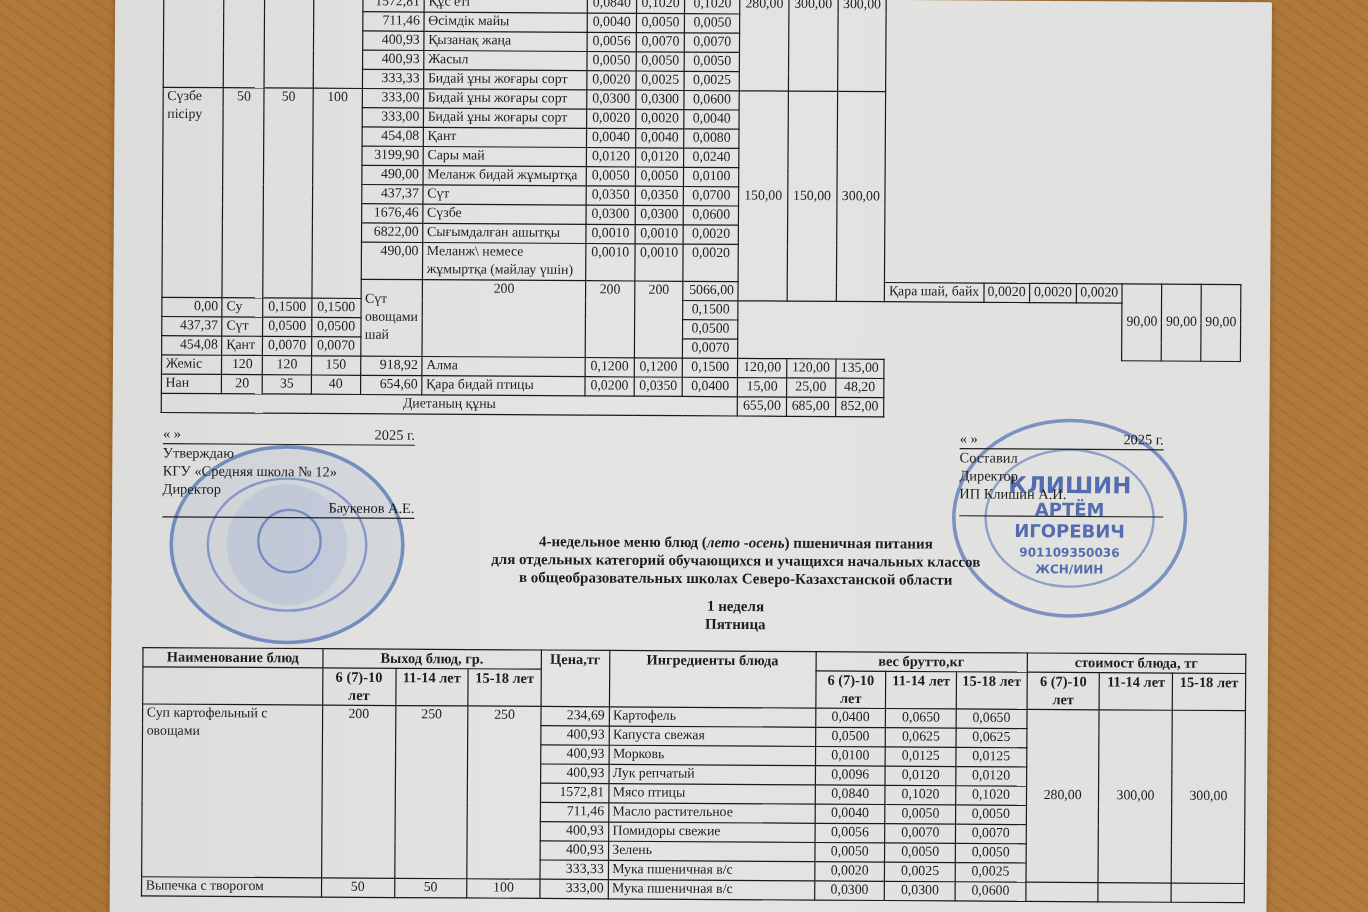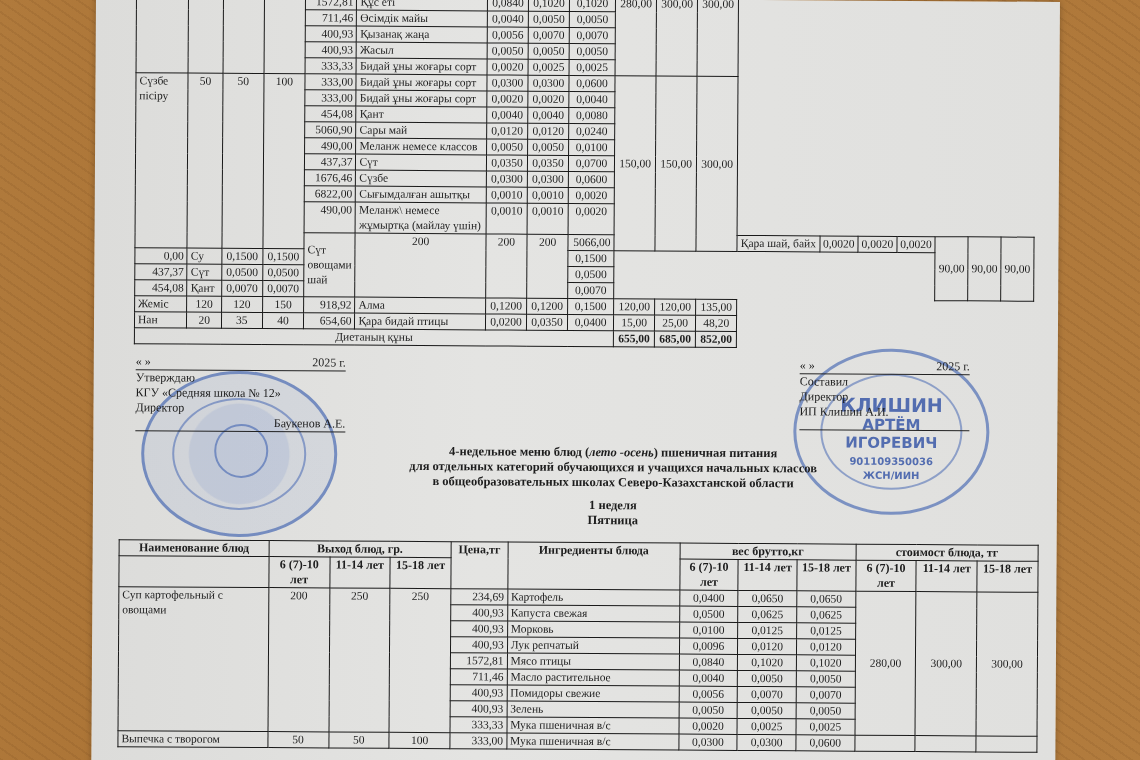--- a/index.html
+++ b/index.html
@@ -9,21 +9,21 @@
   .wood-grain{position:absolute;inset:0;
     background:repeating-linear-gradient(35deg,rgba(90,50,15,0.10) 0 2px,transparent 2px 9px);}
   .paper{position:absolute;left:96px;top:-4px;width:964px;height:780px;
     background:linear-gradient(90deg,#dcdcda 0%,#e4e4e2 40%,#e0e0de 100%);
     transform:rotate(0.35deg);transform-origin:top left;box-shadow:0 0 6px rgba(0,0,0,0.25);}
   table{border-collapse:collapse;position:absolute;font-size:11.5px;}
   td,th{border:1px solid #1a1a1a;padding:0 3px;line-height:15px;height:15px;vertical-align:top;}
   .num{text-align:right;}
   .ctr{text-align:center;}
   .mid{vertical-align:middle;text-align:center;}
-  .bold{font-weight:bold;}
+  .bold{font-weight:normal;}
   .dish{text-align:left;}
   .ing{white-space:nowrap;}
   .t1{left:40px;top:-4px;width:900px;}
   .t2{left:26px;top:543px;width:920px;}
   th{font-weight:bold;font-size:12px;text-align:center;vertical-align:top;}
   .sig-left{position:absolute;left:42px;top:358px;font-size:12px;line-height:15px;width:220px;}
   .sig-right{position:absolute;left:706px;top:358px;font-size:12px;line-height:15px;width:180px;}
   .underline-line{display:inline-block;border-bottom:1px solid #222;}
   .title-block{position:absolute;left:210px;top:446px;width:620px;text-align:center;font-weight:bold;font-size:12.5px;line-height:15px;}
   .title-block i{font-weight:bold;font-style:italic;}
@@ -127,29 +127,29 @@
         <td class="ctr">0,0040</td>
       </tr>
       <tr>
         <td class="num">454,08</td>
         <td class="ing">Қант</td>
         <td class="ctr">0,0040</td>
         <td class="ctr">0,0040</td>
         <td class="ctr">0,0080</td>
       </tr>
       <tr>
-        <td class="num">5060,90</td>
+        <td class="num">3199,90</td>
         <td class="ing">Сары май</td>
         <td class="ctr">0,0120</td>
         <td class="ctr">0,0120</td>
         <td class="ctr">0,0240</td>
       </tr>
       <tr>
         <td class="num">490,00</td>
-        <td class="ing">Меланж немесе классов</td>
+        <td class="ing">Меланж бидай жұмыртқа</td>
         <td class="ctr">0,0050</td>
         <td class="ctr">0,0050</td>
         <td class="ctr">0,0100</td>
       </tr>
       <tr>
         <td class="num">437,37</td>
         <td class="ing">Сүт</td>
         <td class="ctr">0,0350</td>
         <td class="ctr">0,0350</td>
         <td class="ctr">0,0700</td>

